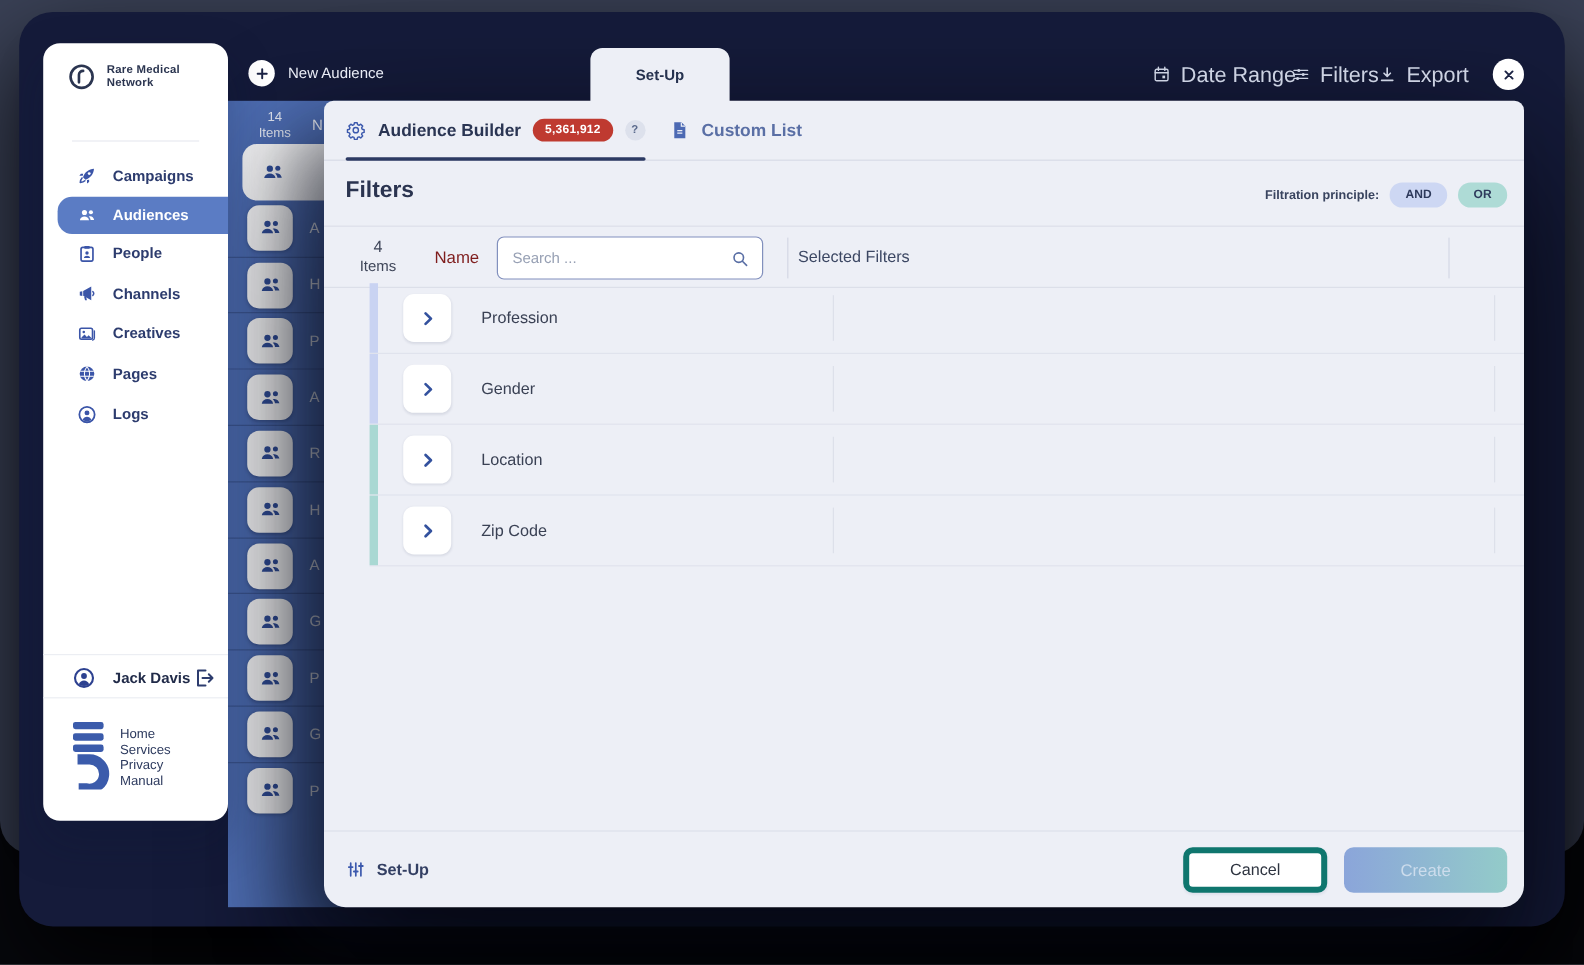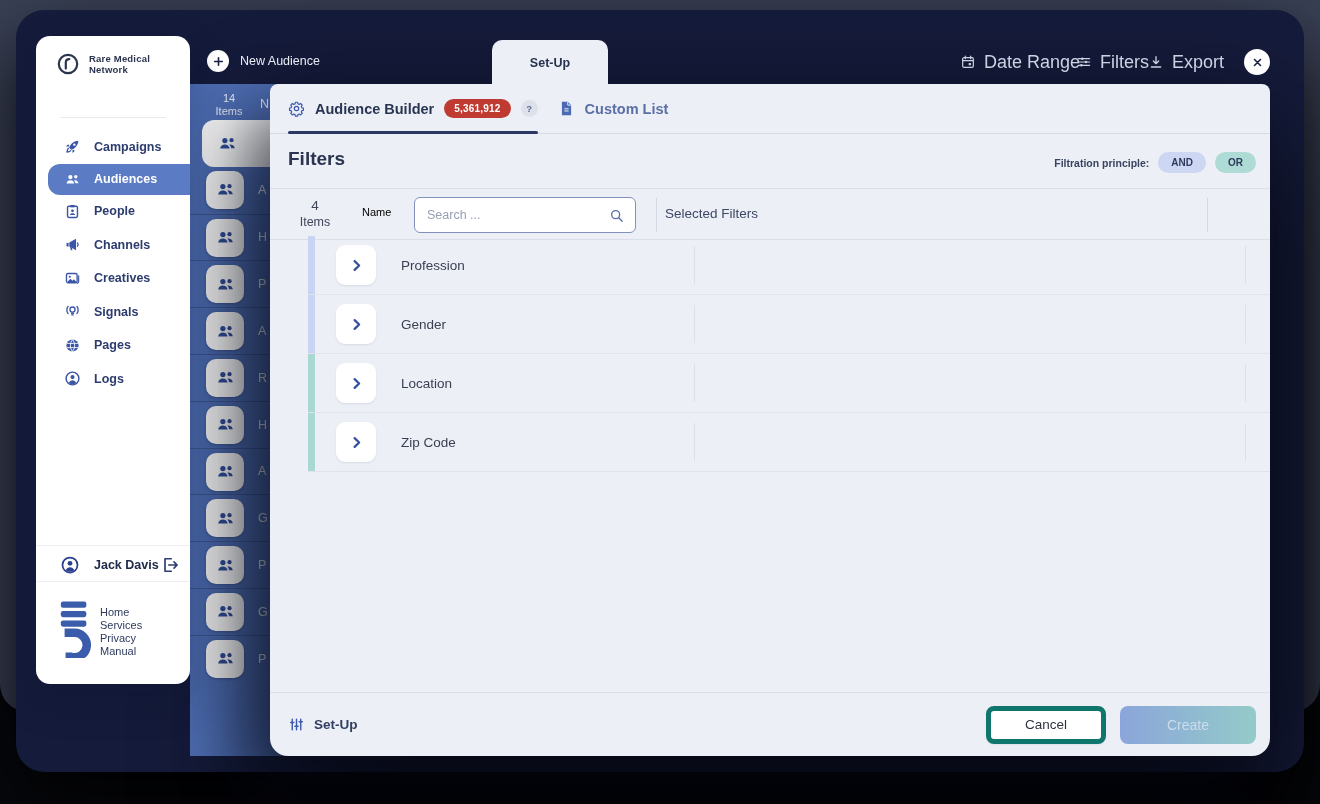--- a/index.html
+++ b/index.html
@@ -104,21 +104,21 @@
   .filters-title { position:absolute; left:18px; top:64px; font-size:19px; font-weight:bold; color:#2b3450; }
   .principle { position:absolute; top:68px; right:14px; display:flex; align-items:center; gap:9px; }
   .principle-label { font-size:10.5px; font-weight:bold; color:#39445f; }
   .pill { padding:5px 13px; border-radius:12px; font-size:10px; font-weight:bold; color:#2e3a5c; cursor:pointer; }
 
   .table-head { position:absolute; left:0; top:104px; right:0; height:52px;
     border-top:1px solid #dcdfe9; border-bottom:1px solid #dcdfe9; }
   .th-count { position:absolute; left:22px; top:9px; width:46px; text-align:center; color:#3f4659; }
   .th-count .n { font-size:13.5px; line-height:16px; }
   .th-count .l { font-size:12.5px; line-height:16px; }
-  .th-name { position:absolute; left:92px; top:17px; font-size:11px; color:#000000; }
+  .th-name { position:absolute; left:92px; top:17px; font-size:14px; color:#7f1d1d; }
   .search-box { position:absolute; left:144px; top:8px; width:222px; height:36px; background:#fff;
     border:1px solid #8290bd; border-radius:6px; display:flex; align-items:center; }
   .search-box input { flex:1; border:none; outline:none; background:transparent; padding:0 8px 0 12px;
     font-size:12.5px; color:#701a75; font-family:Liberation Sans, sans-serif; }
   .search-box input::placeholder { color:#97a0b4; }
   .search-icon { width:17px; height:17px; margin-right:10px; color:#5a6fa5; flex:none; }
   .search-icon svg { width:17px; height:17px; }
   .th-sep1, .th-sep2 { position:absolute; top:9px; height:34px; width:1px; background:#d4d8e4; }
   .th-sep1 { left:386px; } .th-sep2 { left:937px; }
   .th-selected { position:absolute; left:395px; top:17px; font-size:13.5px; color:#3c4763; }
@@ -436,30 +436,20 @@
             <rect x="3.5" y="5" width="15" height="13" rx="2" stroke="currentColor" fill="none" stroke-linecap="round" stroke-linejoin="round" stroke-width="1.9"></rect>
             <circle cx="8.2" cy="9.5" r="1.5" fill="currentColor"></circle>
             <path d="M5.5 16l3.6-3.6 2.8 2.8 2-2 3.1 3.1v.7H5.5z" fill="currentColor"></path>
             <path d="M20.7 8.2v8.2a2.6 2.6 0 01-2 2.5" stroke="currentColor" fill="none" stroke-linecap="round" stroke-linejoin="round" stroke-width="1.6"></path>
           </svg>
         </span>
     <span class="ni-label">Creatives</span>
   </div>
       <div class="nav-item">
     <span class="ni-icon">
-          <svg viewBox="0 0 24 24" width="17" height="17" stroke="currentColor" fill="none" stroke-linecap="round" stroke-linejoin="round" stroke-width="1.9">
-            <path d="M5.7 4.8C3.5 7 3.5 12.6 5.7 14.8M18.3 4.8c2.2 2.2 2.2 7.8 0 10"></path>
-            <circle cx="12" cy="9.3" r="3.6"></circle>
-            <path d="M10.6 14.5h2.8M11 16.8h2"></path>
-          </svg>
-        </span>
-    <span class="ni-label">Signals</span>
-  </div>
-      <div class="nav-item">
-    <span class="ni-icon">
           <svg viewBox="0 0 24 24" width="17" height="17">
             <circle cx="12" cy="12" r="8.6" fill="currentColor"></circle>
             <path d="M12 3.4a13.6 13.6 0 000 17.2M12 3.4a13.6 13.6 0 010 17.2M4 9h16M4 15h16" stroke="#fff" stroke-width="1.2" fill="none"></path>
           </svg>
         </span>
     <span class="ni-label">Pages</span>
   </div>
       <div class="nav-item">
     <span class="ni-icon">
           <svg viewBox="0 0 24 24" width="20" height="20">

